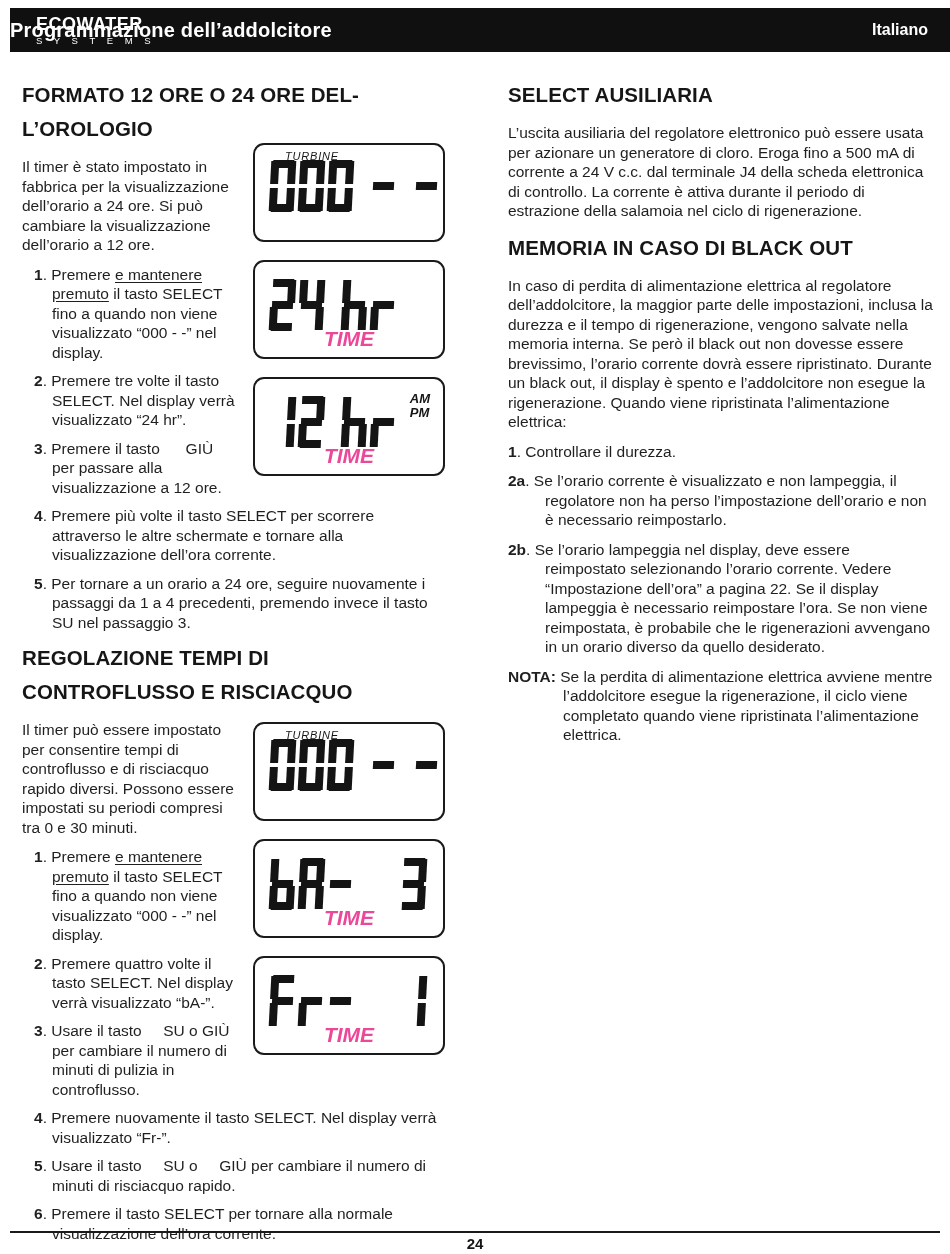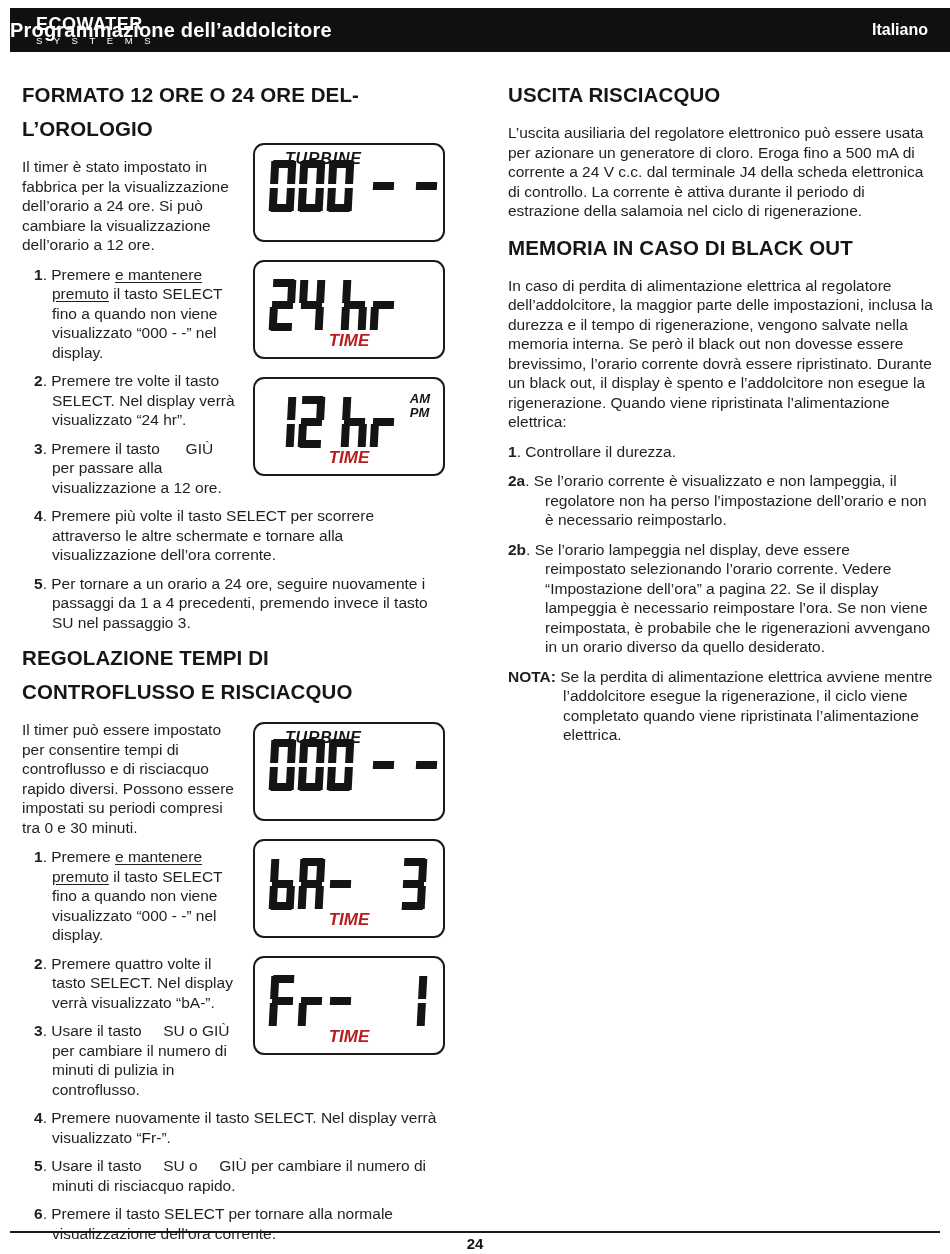--- a/index.html
+++ b/index.html
@@ -37,26 +37,26 @@
   .r-step-nota{padding-left:55px;text-indent:-55px;margin:0 0 10px 0;}
   u{text-underline-offset:2px;}
   
   .lcd-stack{float:right;width:192px;margin:-14px 0 10px 14px;}
   .lcd-stack.stack2{margin-top:2px;}
   .lcd{
     position:relative;width:192px;height:99px;box-sizing:border-box;
     border:2px solid #1a1a1a;border-radius:11px;background:#fff;margin-bottom:18px;
   }
   .lcd-top{
-    position:absolute;top:5px;left:30px;font-size:16px;font-weight:bold;
+    position:absolute;top:5px;left:30px;font-size:11px;font-weight:normal;
     font-style:italic;letter-spacing:.8px;color:#161616;
   }
   .lcd-bottom{
     position:absolute;bottom:6px;left:0;right:0;text-align:center;
-    font-size:17px;font-weight:bold;font-style:italic;color:#b91c1c;
+    font-size:21px;font-weight:bold;font-style:italic;color:#ec4899;
   }
   .lcd-ampm{
     position:absolute;right:13px;top:13px;font-size:13px;line-height:13.5px;
     font-weight:bold;font-style:italic;color:#161616;
   }
   .lcd-ampm span{display:block;}
   .lcd-digits{position:absolute;left:15px;right:13px;top:17px;display:flex;align-items:flex-start;}
   .lcd.lcd-000 .lcd-digits{top:15px;}
   .lcd-cell{position:relative;width:25px;height:52px;margin-right:4px;flex:none;display:block;transform:skewX(-3deg);}
   .lcd-space{width:14px;flex:none;}
@@ -310,21 +310,21 @@
       <p class="step"><b>2</b><span>. Premere quattro volte il tasto SELECT. Nel display verrà visualizzato “bA-”.</span></p>
       <p class="step"><b>3</b><span>. Usare il tasto&nbsp;&nbsp;&nbsp;&nbsp; SU o GIÙ per cambiare il numero di minuti di pulizia in controflusso.</span></p>
       <p class="step"><b>4</b><span>. Premere nuovamente il tasto SELECT. Nel display verrà visualizzato “Fr-”.</span></p>
       <p class="step"><b>5</b><span>. Usare il tasto&nbsp;&nbsp;&nbsp;&nbsp; SU o&nbsp;&nbsp;&nbsp;&nbsp; GIÙ per cambiare il numero di minuti di risciacquo rapido.</span></p>
       <p class="step"><b>6</b><span>. Premere il tasto SELECT per tornare alla normale visualizzazione dell’ora corrente.</span></p>
     </div>
   </div>
 
   <div class="col-right">
 
-    <h2 class="sec-h">USCITA RISCIACQUO</h2>
+    <h2 class="sec-h">SELECT AUSILIARIA</h2>
     <p>L’uscita ausiliaria del regolatore elettronico può essere usata per azionare un generatore di cloro. Eroga fino a 500 mA di corrente a 24 V c.c. dal terminale J4 della scheda elettronica di controllo. La corrente è attiva durante il periodo di estrazione della salamoia nel ciclo di rigenerazione.</p>
 
     <h2 class="sec-h mt">MEMORIA IN CASO DI BLACK OUT</h2>
     <p>In caso di perdita di alimentazione elettrica al regolatore dell’addolcitore, la maggior parte delle impostazioni, inclusa la durezza e il tempo di rigenerazione, vengono salvate nella memoria interna. Se però il black out non dovesse essere brevissimo, l’orario corrente dovrà essere ripristinato. Durante un black out, il display è spento e l’addolcitore non esegue la rigenerazione. Quando viene ripristinata l’alimentazione elettrica:</p>
 
     <p class="r-step-1"><b>1</b><span>. Controllare il durezza.</span></p>
     <p class="r-step-2"><b>2a</b><span>. Se l’orario corrente è visualizzato e non lampeggia, il regolatore non ha perso l’impostazione dell’orario e non è necessario reimpostarlo.</span></p>
     <p class="r-step-2"><b>2b</b><span>. Se l’orario lampeggia nel display, deve essere reimpostato selezionando l’orario corrente. Vedere “Impostazione dell’ora” a pagina 22. Se il display lampeggia è necessario reimpostare l’ora. Se non viene reimpostata, è probabile che le rigenerazioni avvengano in un orario diverso da quello desiderato.</span></p>
     <p class="r-step-nota"><b>NOTA:</b><span> Se la perdita di alimentazione elettrica avviene mentre l’addolcitore esegue la rigenerazione, il ciclo viene completato quando viene ripristinata l’alimentazione elettrica.</span></p>
   </div>

